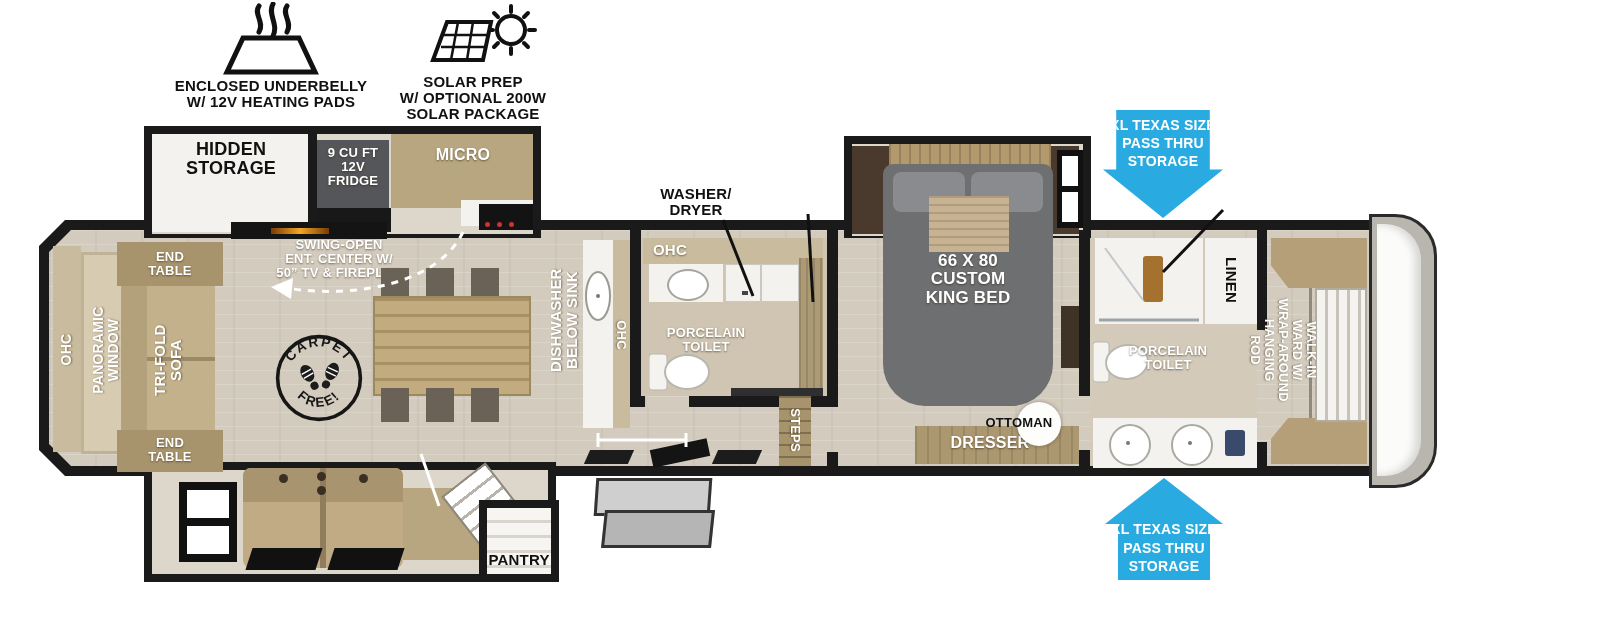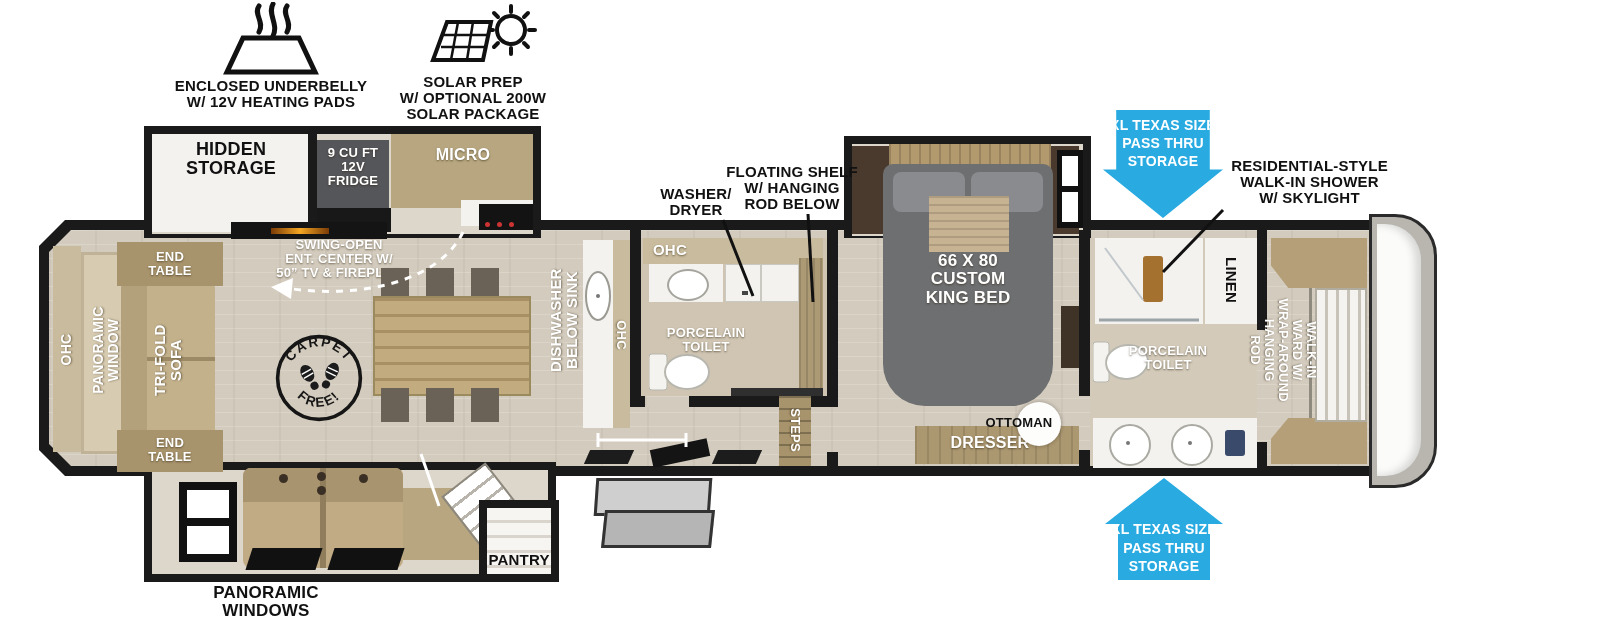--- a/index.html
+++ b/index.html
@@ -119,22 +119,20 @@
   </div>
   <div class="abs wood" style="left:372px;top:488px;width:76px;height:72px;"></div>
   <div class="abs" style="left:218px;top:548px;width:70px;height:22px;background:#111;transform:skewX(-18deg);"></div>
   <div class="abs" style="left:300px;top:548px;width:70px;height:22px;background:#111;transform:skewX(-18deg);"></div>
 
   <div class="abs" style="left:432px;top:470px;width:52px;height:86px;background:repeating-linear-gradient(180deg,#fff 0 12px,#b9b4ab 12px 15px);transform:rotate(-38deg);border:2px solid #8d887e;"></div>
   <div class="abs wall" style="left:448px;top:500px;width:80px;height:82px;"></div>
   <div class="abs white-room" style="left:456px;top:508px;width:64px;height:66px;background:repeating-linear-gradient(180deg,#f6f5f2 0 12px,#d9d5cc 12px 15px);"></div>
   <div class="abs lbl blk" style="left:450px;top:552px;width:76px;font-size:15px;">PANTRY</div>
 
-  <div class="abs lbl blk" style="left:150px;top:584px;width:170px;font-size:17px;">PANORAMIC
-WINDOWS</div>
 
   <div class="abs" style="left:22px;top:246px;width:28px;height:206px;background:#c9bb9d;"></div>
   <div class="abs cflex" style="left:-24px;top:290px;width:120px;height:120px;">
     <div class="lbl rotccw" style="font-size:14px;">OHC</div>
   </div>
   <div class="abs" style="left:50px;top:252px;width:42px;height:196px;background:#d7cbb1;border:3px solid #bfb296;"></div>
   <div class="abs cflex" style="left:-4px;top:280px;width:160px;height:140px;">
     <div class="lbl rotccw" style="font-size:14px;">PANORAMIC
 WINDOW</div>
   </div>
@@ -307,26 +305,20 @@
     <line x1="390" y1="454" x2="408" y2="506" stroke="#fff" stroke-width="3"></line>
     <g stroke="#fff" stroke-width="3">
       <line x1="567" y1="433" x2="567" y2="447"></line>
       <line x1="567" y1="440" x2="655" y2="440"></line>
       <line x1="655" y1="433" x2="655" y2="447"></line>
     </g>
   </svg>
 
   <div class="abs lbl blk" style="left:600px;top:186px;width:130px;font-size:15px;">WASHER/
 DRYER</div>
-  <div class="abs lbl blk" style="left:676px;top:164px;width:170px;font-size:15px;">FLOATING SHELF
-W/ HANGING
-ROD BELOW</div>
-  <div class="abs lbl blk" style="left:1186px;top:158px;width:185px;font-size:15px;">RESIDENTIAL-STYLE
-WALK-IN SHOWER
-W/ SKYLIGHT</div>
 
   <div class="abs arrow cflex" style="left:1072px;top:110px;width:120px;height:108px;clip-path:polygon(11% 0,89% 0,89% 55%,100% 55%,50% 100%,0 55%,11% 55%);align-items:flex-start;">
     <div class="lbl" style="font-size:14px;line-height:1.3;margin-top:6px;text-shadow:none;">XL TEXAS SIZE
 PASS THRU
 STORAGE</div>
   </div>
   <div class="abs arrow cflex" style="left:1074px;top:478px;width:118px;height:102px;clip-path:polygon(50% 0,100% 45%,89% 45%,89% 100%,11% 100%,11% 45%,0 45%);align-items:flex-end;">
     <div class="lbl" style="font-size:14px;line-height:1.3;margin-bottom:5px;text-shadow:none;">XL TEXAS SIZE
 PASS THRU
 STORAGE</div>

